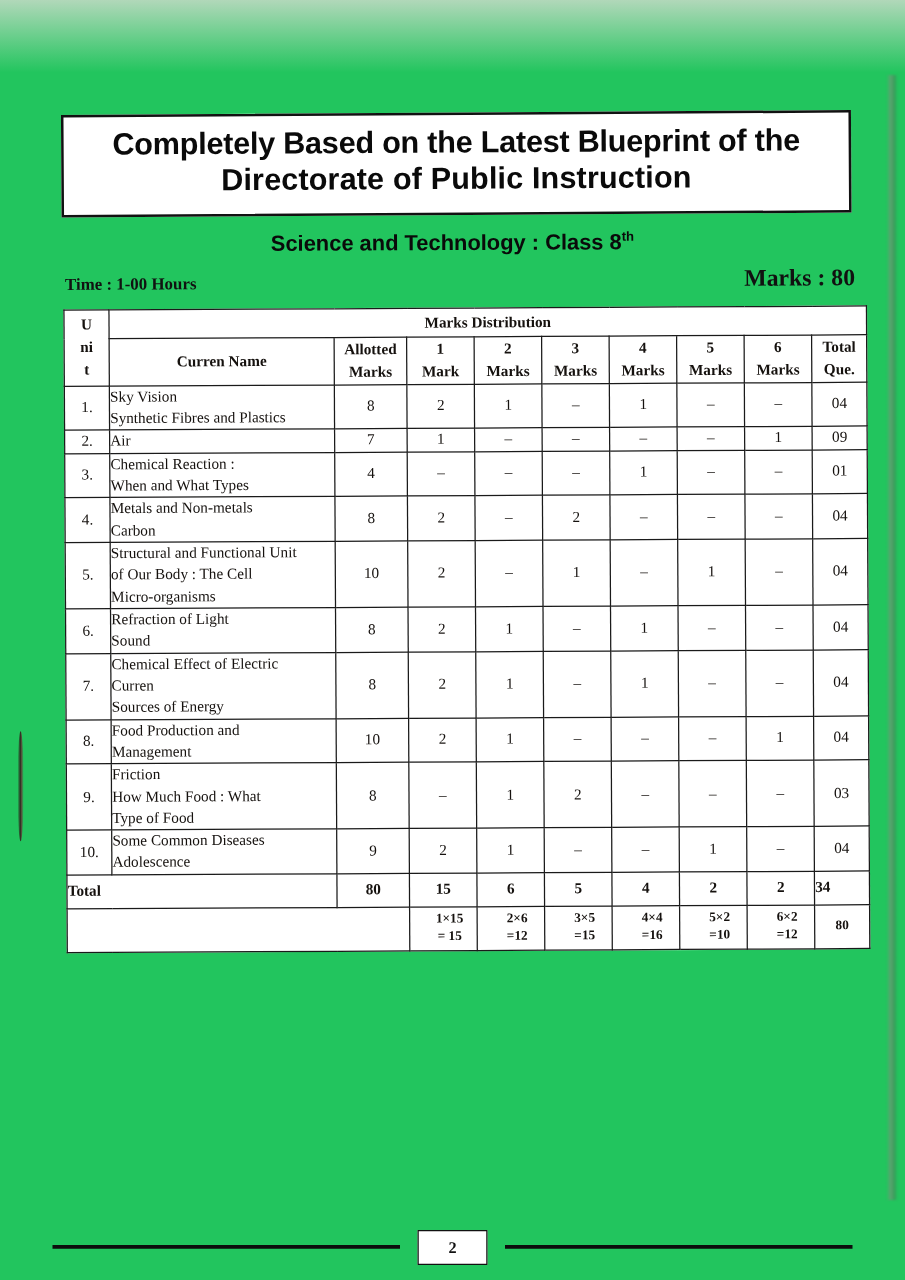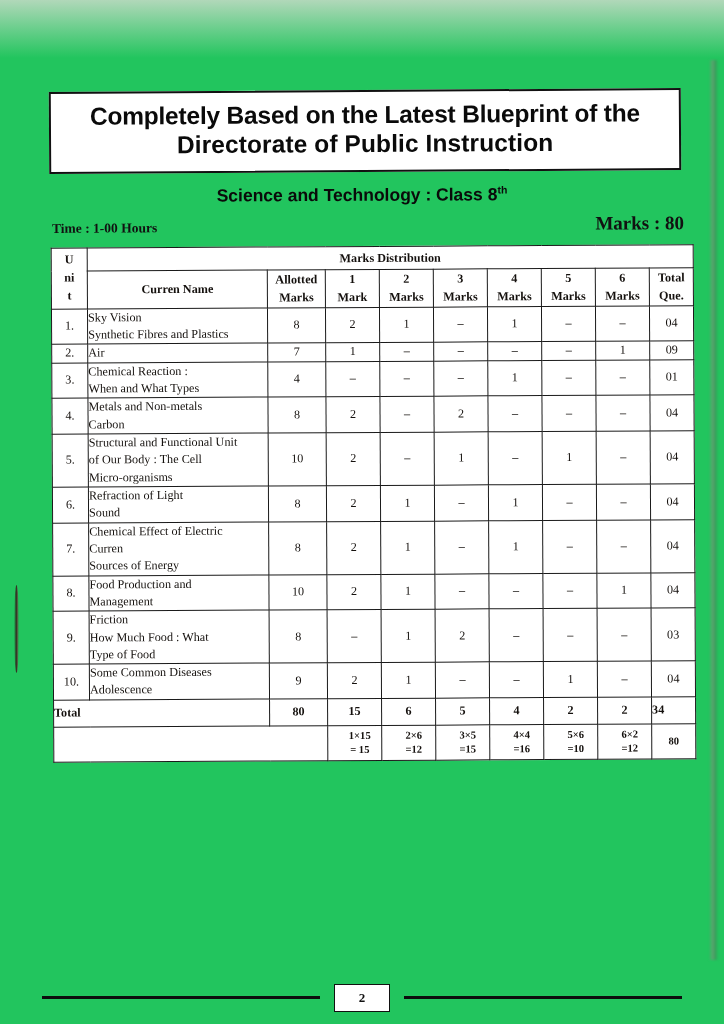--- a/index.html
+++ b/index.html
@@ -498,21 +498,21 @@
             </td>
             <td>
               <span>3×5</span>
               <span>=15</span>
             </td>
             <td>
               <span>4×4</span>
               <span>=16</span>
             </td>
             <td>
-              <span>5×6</span>
+              <span>5×2</span>
               <span>=10</span>
             </td>
             <td>
               <span>6×2</span>
               <span>=12</span>
             </td>
             <td class="grand-total">80</td>
           </tr>
         </tbody>
     </table>

